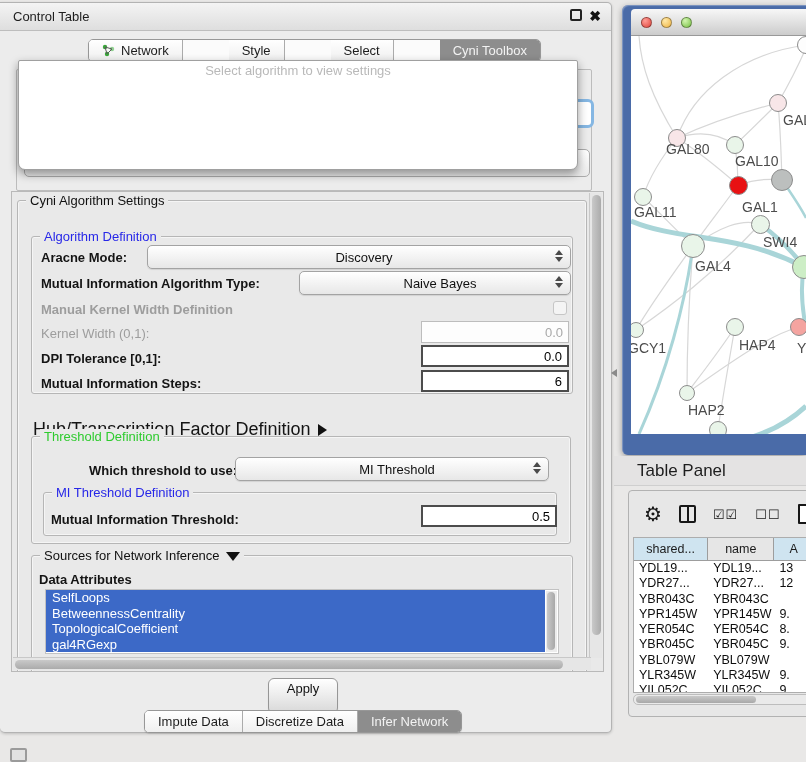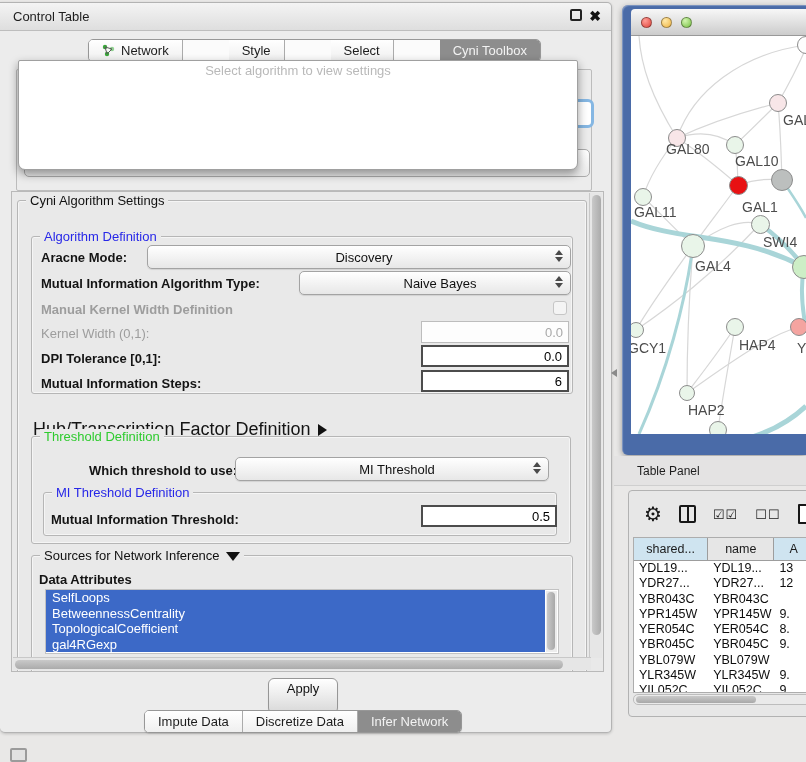--- a/index.html
+++ b/index.html
@@ -127,21 +127,21 @@
   .node-label { position:absolute; font-size:14px; color:#4c4c4c; white-space:nowrap; }
 
   
   .splitter-mark { left:611px; top:369px; width:7px; height:8px; }
   .splitter-mark i { display:block; width:0; height:0; border-top:4px solid transparent;
     border-bottom:4px solid transparent; border-right:6px solid #8a8a8a; }
 
   
   .tp-titlebar { left:614px; top:456px; width:192px; height:30px; background:#e4e3e3;
     border-bottom:1px solid #cfcfcf; display:flex; align-items:center; }
-  .tp-title { margin-left:23px; font-size:12px; color:#1d1d1d; }
+  .tp-title { margin-left:23px; font-size:17px; color:#1d1d1d; }
   .table-panel { left:628px; top:490px; width:190px; height:227px; background:#e7e7e7;
     border:1px solid #b2b2b2; border-radius:4px; overflow:hidden; }
   .tp-toolbar { position:absolute; left:0; top:0; width:100%; height:46px;
     display:flex; align-items:center; gap:17px; padding-left:15px; color:#141414; }
   .gear { font-size:20px; line-height:20px; color:#171717; }
   .split-ico { width:17px; height:18px; border:2px solid #171717; border-radius:2px; position:relative; }
   .split-ico::after { content:""; position:absolute; left:50%; top:0; width:2px; height:100%; background:#171717; }
   .cb-pair { font-size:13px; letter-spacing:1px; color:#171717; }
   .doc-ico { width:15px; height:20px; border:2px solid #171717; border-radius:1px; background:#fff; }
   .tp-table { position:absolute; left:4px; top:46px; width:182px; height:156px;

